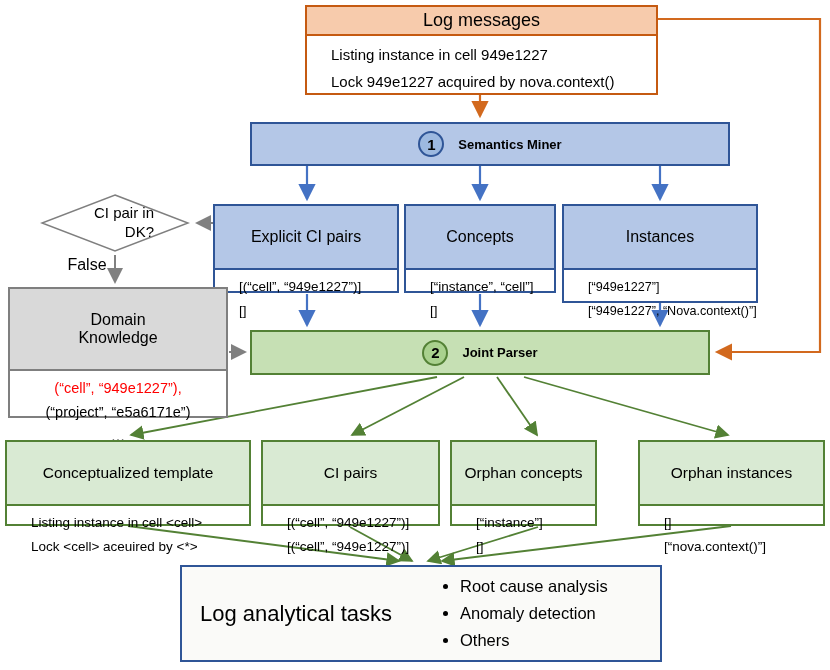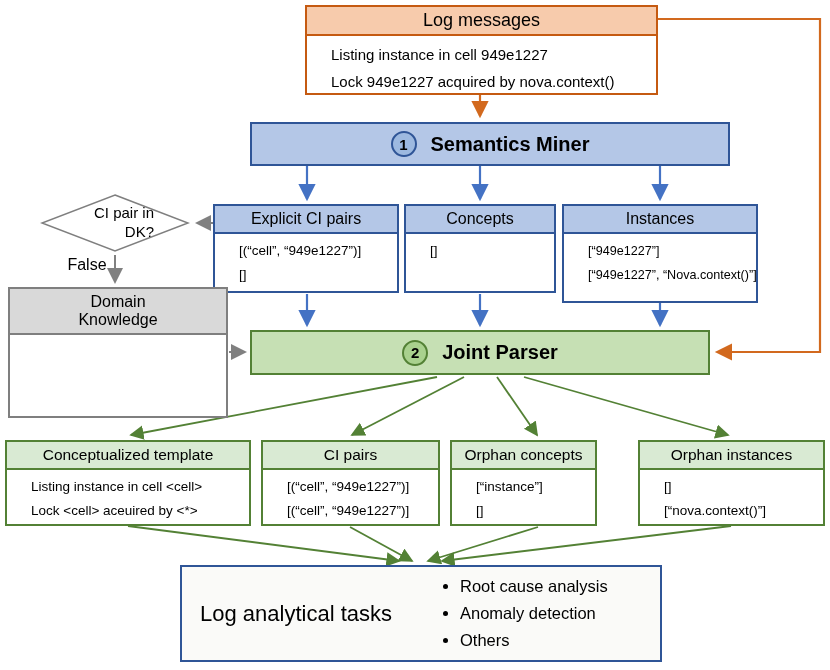--- a/index.html
+++ b/index.html
@@ -7,21 +7,21 @@
     position:relative;width:830px;height:670px;background:#fff;overflow:hidden;
     font-family:"Liberation Sans", sans-serif;color:#000;
   }
   svg.arrows{position:absolute;left:0;top:0;pointer-events:none;}
   .s-or{stroke:#D2691E;stroke-width:2.2;fill:none;marker-end:url(#m-or);}
   .s-bl{stroke:#4472C4;stroke-width:2.2;fill:none;marker-end:url(#m-bl);}
   .s-gy{stroke:#808080;stroke-width:2;fill:none;marker-end:url(#m-gy);}
   .s-gn{stroke:#538135;stroke-width:1.8;fill:none;marker-end:url(#m-gn);}
 
   .node{position:absolute;box-sizing:border-box;border:2px solid;background:#fff;}
-  .node .hd{text-align:center;font-size:16px;padding:4px 4px;border-bottom:2px solid;}
+  .node .hd{text-align:center;font-size:16px;padding:22px 4px;border-bottom:2px solid;}
   .node .bd{padding:5px 24px;font-size:13.5px;line-height:24px;white-space:nowrap;}
 
   .orange{border-color:#C55A11;}
   .orange .hd{background:#F7CBAC;border-bottom-color:#C55A11;font-size:18px;padding:3px;}
   .orange .bd{font-size:15px;line-height:27px;}
 
   .blue{border-color:#2F5597;}
   .blue .hd{background:#B4C7E7;border-bottom-color:#2F5597;}
 
   .green{border-color:#538135;}
@@ -32,21 +32,21 @@
   .grayn .bd{text-align:center;font-size:14.5px;white-space:nowrap;}
   .dk-red{color:#FF0000;}
 
   .bigbar{position:absolute;box-sizing:border-box;display:flex;align-items:center;justify-content:center;gap:14px;}
   .bar-blue{background:#B4C7E7;border:2px solid #2F5597;}
   .bar-green{background:#C6E0B4;border:2px solid #538135;}
   .numcircle{width:26px;height:26px;border-radius:50%;border:2px solid;box-sizing:border-box;
     display:flex;align-items:center;justify-content:center;font-weight:bold;font-size:15px;}
   .nc-blue{background:#9DB9E0;border-color:#2F5597;}
   .nc-green{background:#A9D18E;border-color:#538135;}
-  .barlabel{font-weight:bold;font-size:20px;}
+  .barlabel{font-weight:bold;font-size:13px;}
 
   .diamond-wrap{position:absolute;left:40px;top:193px;width:150px;height:60px;}
   .diamond-text{position:absolute;left:0;top:10px;width:100%;text-align:center;font-size:15px;line-height:19px;}
   .diamond-text span{display:inline-block;max-width:78px;text-align:right;}
   .false-label{position:absolute;left:52px;top:256px;width:70px;text-align:center;font-size:16px;}
 
   .tasks{position:absolute;left:180px;top:565px;width:482px;height:97px;box-sizing:border-box;
     border:2.5px solid #2F5597;background:#FAFAF8;display:flex;align-items:center;}
   .tasks-title{font-size:22px;margin-left:18px;white-space:nowrap;}
   .tasks ul{margin:0 0 0 48px;padding:0 0 0 20px;font-size:16.5px;line-height:27px;}
@@ -115,20 +115,21 @@
   <div class="node blue" style="left:213px;top:204px;width:186px;height:89px;">
     <div class="hd">Explicit CI pairs</div>
     <div class="bd">
       <div>[(“cell”, “949e1227”)]</div>
       <div>[]</div>
     </div>
   </div>
   <div class="node blue" style="left:404px;top:204px;width:152px;height:89px;">
     <div class="hd">Concepts</div>
     <div class="bd">
+      <div>[“instance”, “cell”]</div>
       <div>[]</div>
     </div>
   </div>
   <div class="node blue" style="left:562px;top:204px;width:196px;height:99px;">
     <div class="hd">Instances</div>
     <div class="bd" style="font-size:12.6px;">
       <div>[“949e1227”]</div>
       <div>[“949e1227”, “Nova.context()”]</div>
     </div>
   </div>
@@ -137,20 +138,25 @@
     <svg width="150" height="60">
       <polygon points="75,2 148,30 75,58 2,30" fill="#ffffff" stroke="#7F7F7F" stroke-width="1.6"></polygon>
     </svg>
     <div class="diamond-text"><span>CI pair in DK?</span></div>
   </div>
   <div class="false-label">False</div>
 
   <div class="node grayn" style="left:8px;top:287px;width:220px;height:131px;">
     <div class="hd">
       <span style="display:inline-block;max-width:110px;">Domain Knowledge</span>
+    </div>
+    <div class="bd">
+      <div class="dk-line dk-red">(“cell”, “949e1227”),</div>
+      <div class="dk-line">(“project”, “e5a6171e”)</div>
+      <div class="dk-line">…</div>
     </div>
   </div>
 
   <div class="bigbar bar-green" style="left:250px;top:330px;width:460px;height:45px;">
     <div class="numcircle nc-green">2</div>
     <div class="barlabel">Joint Parser</div>
   </div>
 
   <div class="node green" style="left:5px;top:440px;width:246px;height:86px;">
     <div class="hd">Conceptualized template</div>

